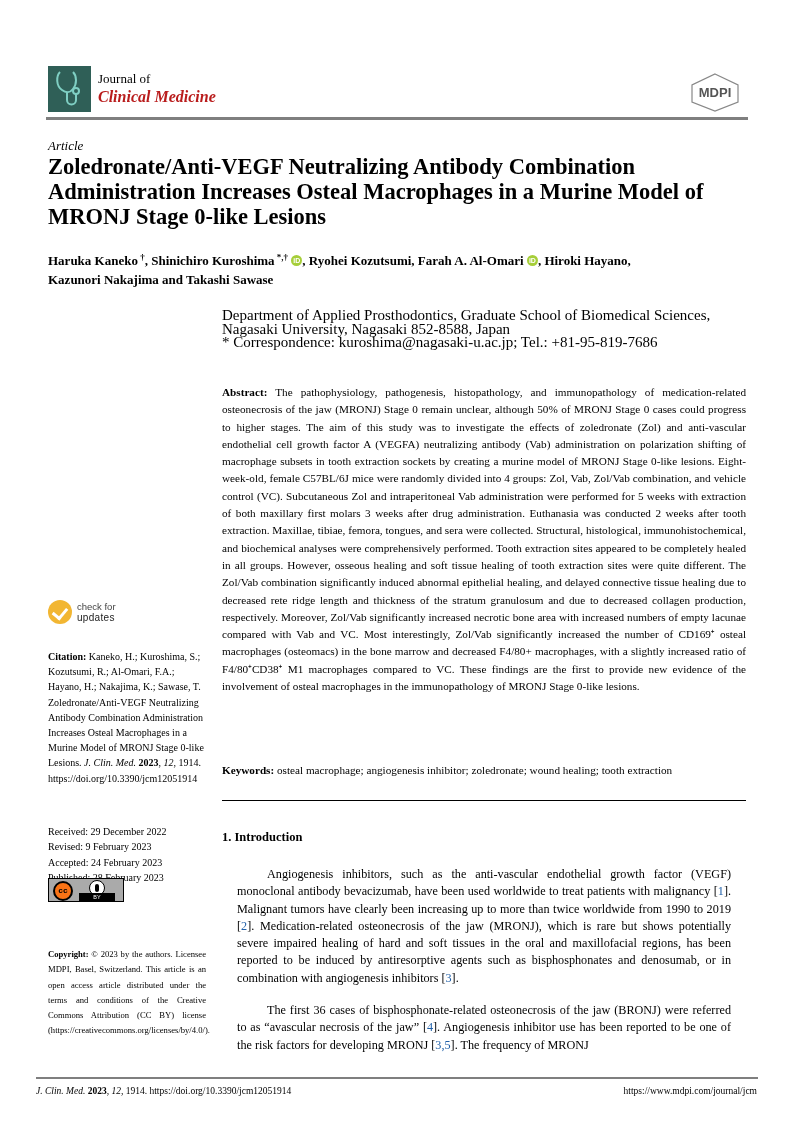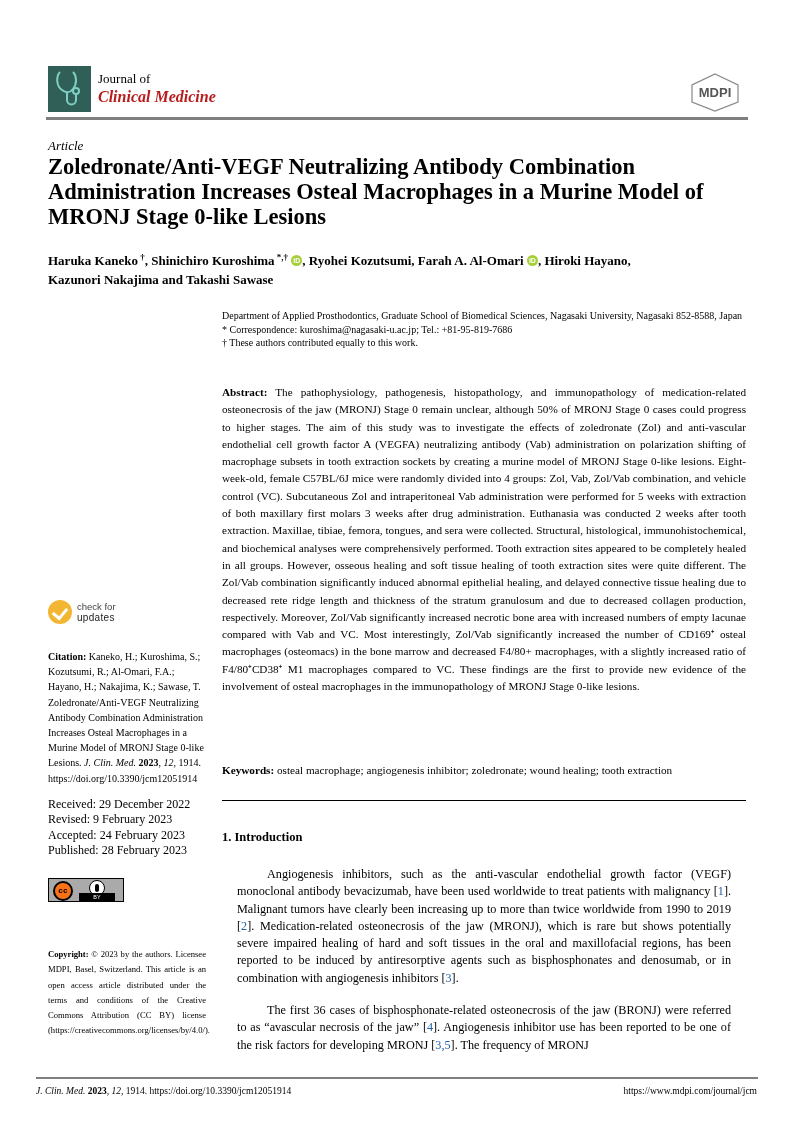--- a/index.html
+++ b/index.html
@@ -17,21 +17,21 @@
 
   
   .article-type { left: 48px; top: 138px; font-size: 13px; font-style: italic; }
   .title { left: 48px; top: 154px; width: 700px; font-size: 22.5px; font-weight: bold; line-height: 25px; }
   .authors { left: 48px; top: 248px; width: 700px; font-size: 13px; font-weight: bold; line-height: 19px; }
   .orcid { display: inline-block; width: 11px; height: 11px; border-radius: 50%;
            background: #a6ce39; color: #fff; font-size: 7px; line-height: 11px;
            text-align: center; vertical-align: 2px; font-family: "Liberation Sans", sans-serif; font-weight: bold; }
 
   
-  .affil { left: 222px; top: 309px; width: 525px; font-size: 10px; line-height: 13.5px; }
+  .affil { left: 222px; top: 309px; width: 525px; font-size: 15px; line-height: 13.5px; }
   .affil p { margin: 0; }
 
   
   .abstract { left: 222px; top: 384px; width: 524px; font-size: 11.2px; line-height: 17.3px; text-align: justify; }
   .abstract b { font-weight: bold; }
   .keywords { left: 222px; top: 764px; width: 524px; font-size: 11.2px; }
   .abstract-rule { left: 222px; top: 800px; width: 524px; height: 1px; background: #000; }
 
   
   .intro-heading { left: 222px; top: 830px; font-size: 12.5px; font-weight: bold; }
@@ -42,21 +42,21 @@
   
   .check-updates { left: 48px; top: 600px; width: 120px; height: 26px; }
   .check-icon { position: absolute; left: 0; top: 0; width: 24px; height: 24px; border-radius: 50%; background: #f2b632; }
   .check-icon::after { content: ""; position: absolute; left: 7px; top: 5px; width: 7px; height: 11px;
                        border: solid #fff; border-width: 0 3px 3px 0; transform: rotate(40deg); }
   .check-text { position: absolute; left: 29px; top: 1px; font-family: "Liberation Sans", sans-serif; line-height: 11px; }
   .check-text .l1 { font-size: 9.5px; color: #444; }
   .check-text .l2 { font-size: 10px; font-weight: normal; color: #222; letter-spacing: 0.3px; }
   .citation { left: 48px; top: 630px; width: 160px; font-size: 10px; line-height: 15.2px; margin-top: 19px; }
   .citation b { font-weight: bold; }
-  .dates { left: 48px; top: 797px; font-size: 12px; line-height: 15.3px; }
+  .dates { left: 48px; top: 824px; font-size: 10px; line-height: 15.3px; }
   .cc-badge { left: 48px; top: 878px; width: 74px; height: 22px; background: #aaa; border: 1px solid #000; }
   .cc-badge .cc { position: absolute; left: 4px; top: 2px; width: 16px; height: 16px; border-radius: 50%;
                   background: #f97316; border: 2px solid #000; font-family: Liberation Mono, monospace; font-weight: bold;
                   font-size: 8px; line-height: 16px; text-align: center; }
   .cc-badge .by { position: absolute; left: 40px; top: 1px; width: 14px; height: 14px; border-radius: 50%;
                   background: #fff; border: 1.5px solid #000; }
   .cc-badge .by::after { content: ""; position: absolute; left: 5px; top: 3px; width: 4px; height: 8px; background: #000; border-radius: 2px; }
   .cc-badge .bylbl { position: absolute; left: 30px; top: 14px; width: 36px; height: 8px; background: #000; color: #fff;
                      font-size: 5.5px; line-height: 8px; text-align: center; font-family: "Liberation Sans", sans-serif; }
   .copyright { left: 48px; top: 947px; width: 158px; font-size: 8.6px; line-height: 15.3px; text-align: justify; }
@@ -90,21 +90,20 @@
 </div>
 <div class="abs header-rule"></div>
 
 <div class="abs article-type">Article</div>
 <div class="abs title">Zoledronate/Anti-VEGF Neutralizing Antibody Combination Administration Increases Osteal Macrophages in a Murine Model of MRONJ Stage 0-like Lesions</div>
 <div class="abs authors" id="authors"><span>Haruka Kaneko</span><sup style="font-size: 9px;"> †</sup>, <span>Shinichiro Kuroshima</span><sup style="font-size: 9px;"> *,†</sup> <span class="orcid">iD</span>, <span>Ryohei Kozutsumi</span>, <span>Farah A. Al-Omari</span> <span class="orcid">iD</span>, <span>Hiroki Hayano</span>,<br><span>Kazunori Nakajima and Takashi Sawase</span></div>
 
 <div class="abs affil">
   <p>Department of Applied Prosthodontics, Graduate School of Biomedical Sciences, Nagasaki University, Nagasaki 852-8588, Japan</p>
   <p>*  Correspondence: kuroshima@nagasaki-u.ac.jp; Tel.: +81-95-819-7686</p>
-  <p>†  These authors contributed equally to this work.</p>
 </div>
 
 <div class="abs abstract">
   <b>Abstract:</b>
   <span>The pathophysiology, pathogenesis, histopathology, and immunopathology of medication-related osteonecrosis of the jaw (MRONJ) Stage 0 remain unclear, although 50% of MRONJ Stage 0 cases could progress to higher stages.  The aim of this study was to investigate the effects of zoledronate (Zol) and anti-vascular endothelial cell growth factor A (VEGFA) neutralizing antibody (Vab) administration on polarization shifting of macrophage subsets in tooth extraction sockets by creating a murine model of MRONJ Stage 0-like lesions.  Eight-week-old, female C57BL/6J mice were randomly divided into 4 groups: Zol, Vab, Zol/Vab combination, and vehicle control (VC). Subcutaneous Zol and intraperitoneal Vab administration were performed for 5 weeks with extraction of both maxillary first molars 3 weeks after drug administration. Euthanasia was conducted 2 weeks after tooth extraction. Maxillae, tibiae, femora, tongues, and sera were collected. Structural, histological, immunohistochemical, and biochemical analyses were comprehensively performed. Tooth extraction sites appeared to be completely healed in all groups.  However, osseous healing and soft tissue healing of tooth extraction sites were quite different.  The Zol/Vab combination significantly induced abnormal epithelial healing, and delayed connective tissue healing due to decreased rete ridge length and thickness of the stratum granulosum and due to decreased collagen production, respectively. Moreover, Zol/Vab significantly increased necrotic bone area with increased numbers of empty lacunae compared with Vab and VC. Most interestingly, Zol/Vab significantly increased the number of CD169⁺ osteal macrophages (osteomacs) in the bone marrow and decreased F4/80+ macrophages, with a slightly increased ratio of F4/80⁺CD38⁺ M1 macrophages compared to VC. These findings are the first to provide new evidence of the involvement of osteal macrophages in the immunopathology of MRONJ Stage 0-like lesions.</span>
 </div>
 <div class="abs keywords">
   <b>Keywords:</b>
   <span>osteal macrophage; angiogenesis inhibitor; zoledronate; wound healing; tooth extraction</span>
 </div>

